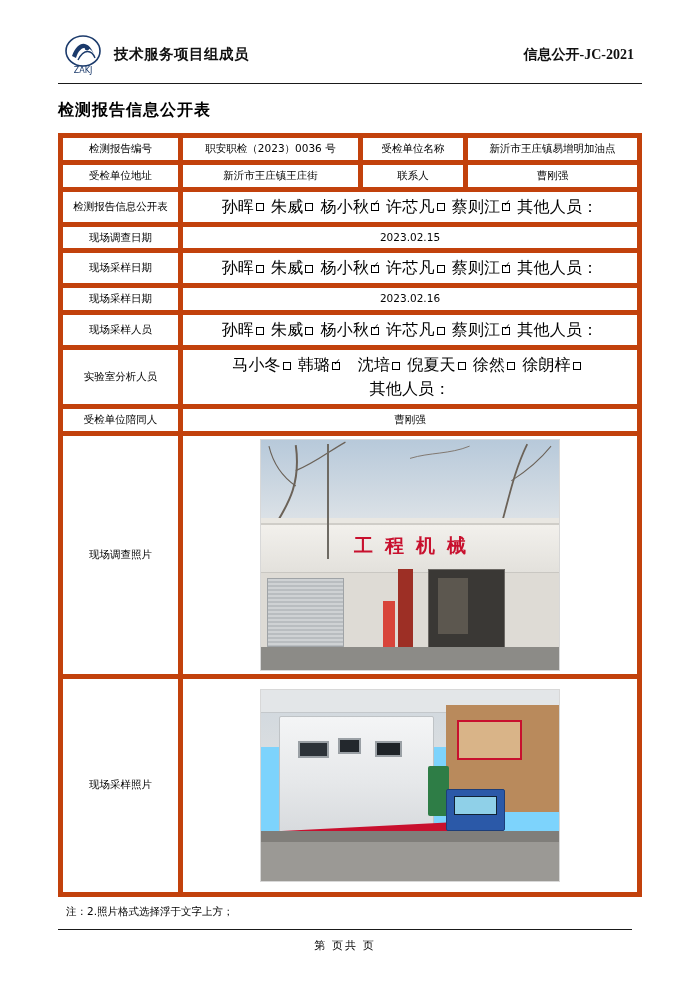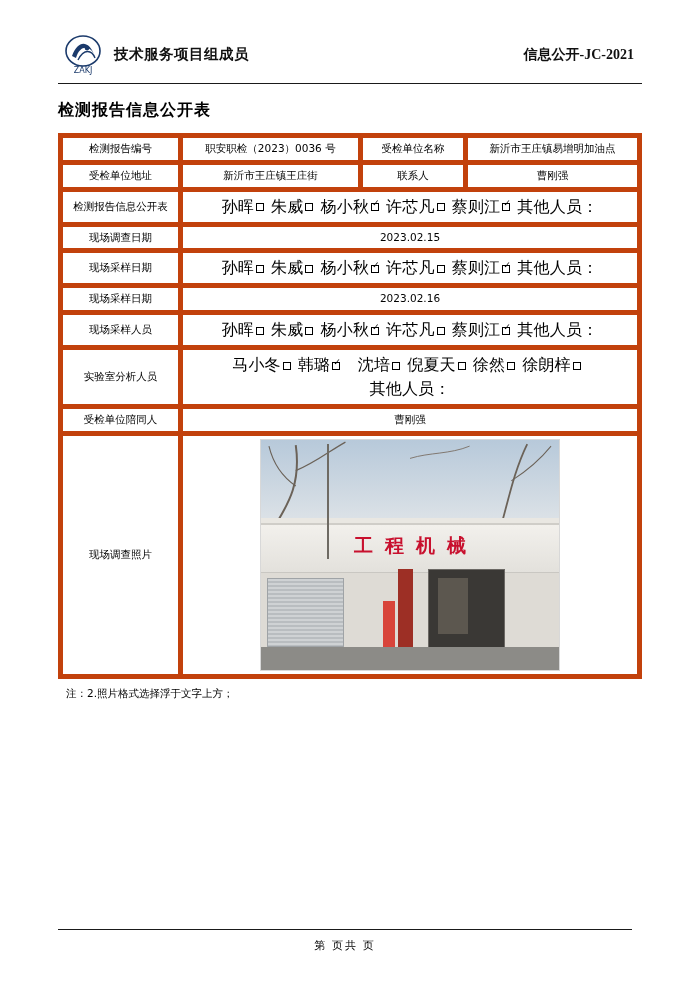--- a/index.html
+++ b/index.html
@@ -410,19 +410,45 @@
               <div class="red-col"></div>
               <div class="pump-1"></div>
               <div class="doorway"></div>
               <div class="pole"></div>
               <div class="ground"></div>
             </div>
           </div>
         </td>
       </tr>
 
+      <tr>
+        <td class="label">现场采样照片</td>
+        <td colspan="3" class="photo-cell second">
+          <div class="photo-wrap">
+            <div class="photo photo2">
+              <div class="p2-sky"></div>
+              <div class="p2-canopy"></div>
+              <div class="p2-wall"></div>
+              <div class="p2-dispenser">
+                <div class="p2-screen-a"></div>
+                <div class="p2-screen-b"></div>
+                <div class="p2-screen-c"></div>
+              </div>
+              <div class="p2-red-base"></div>
+              <div class="p2-nozzle"></div>
+              <div class="p2-instrument"></div>
+              <div class="p2-tripod">
+                <span style="left:10%; transform:rotate(12deg);"></span>
+                <span style="left:50%;"></span>
+                <span style="left:88%; transform:rotate(-12deg);"></span>
+              </div>
+              <div class="p2-ground"></div>
+            </div>
+          </div>
+        </td>
+      </tr>
     </tbody>
   </table>
 
   <div class="note">注：2.照片格式选择浮于文字上方；</div>
 
   <div class="footer">第  页共   页</div>
 </div>
 
 </body></html>

